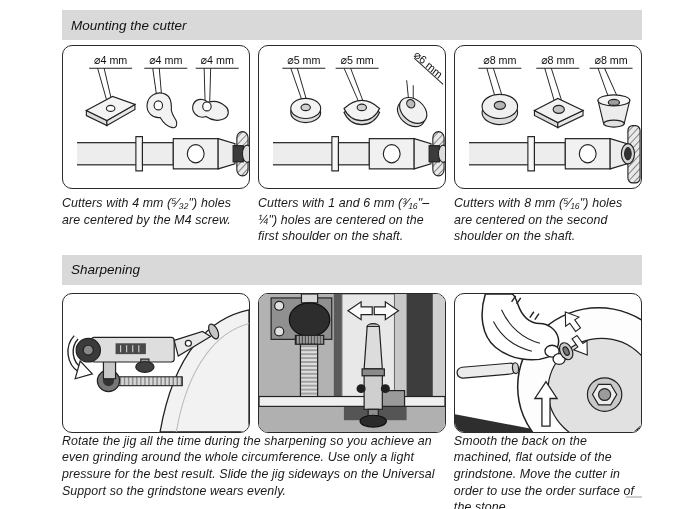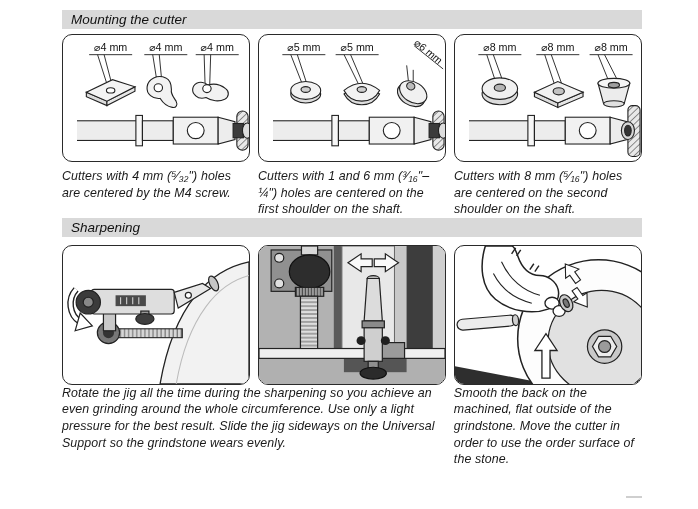--- a/index.html
+++ b/index.html
@@ -3,32 +3,32 @@
 <meta charset="utf-8">
 <style>
   html,body { margin:0; padding:0; background:#ffffff; }
   .page {
     position:relative; width:698px; height:509px; background:#ffffff;
     font-family:"Liberation Sans","DejaVu Sans",sans-serif; color:#1a1a1a;
     overflow:hidden;
   }
   .content { position:absolute; left:62px; top:10px; width:580px; }
   .section-bar {
-    background:#d9d9d9; height:19px; display:flex; align-items:center;
+    background:#d9d9d9; height:30px; display:flex; align-items:center;
     padding-left:9px; box-sizing:border-box;
     font-style:italic; font-size:13.5px; color:#111;
   }
   .panel-row { display:flex; gap:8px; }
   .row1 { margin-top:5px; }
   .row2 { margin-top:8px; }
   .panel {
     flex:1; border:1.6px solid #2a2a2a; border-radius:10px;
     overflow:hidden; background:#fff; box-sizing:border-box;
   }
-  .panel.h1 { height:128px;padding-left:14px; }
+  .panel.h1 { height:144px;padding-left:14px; }
   .panel.h2 { height:140px; }
   .panel svg { display:block; width:100%; height:100%; }
   .caption-row { display:flex; gap:8px; margin-top:6px; }
   .caption-row2 { display:flex; gap:8px; }
   .caption {
     margin:0; flex:1; font-style:italic; font-size:12.4px;
     line-height:16.6px; color:#1a1a1a; letter-spacing:0.1px;
   }
   .caption.wide { flex:2.04; }
   .svg-label { font-family:"Liberation Sans","DejaVu Sans",sans-serif; font-size:11.5px; fill:#111; }
@@ -197,21 +197,21 @@
         </svg>
       </div>
     </div>
 
     <div class="caption-row">
       <p class="caption">Cutters with 4 mm (⁵⁄₃₂") holes are centered by the M4 screw.</p>
       <p class="caption">Cutters with 1 and 6 mm (³⁄₁₆"–¼") holes are centered on the first shoulder on the shaft.</p>
       <p class="caption">Cutters with 8 mm (⁵⁄₁₆") holes are centered on the second shoulder on the shaft.</p>
     </div>
 
-    <div class="section-bar" style="">
+    <div class="section-bar" style="margin-top:10px">
       <span>Sharpening</span>
     </div>
 
     <div class="panel-row row2">
 
       <div class="panel h2">
         <svg viewBox="0 0 184 140" preserveAspectRatio="none">
           <g>
             <path d="M184,16 C146,24 110,58 96,140 L184,140 Z" fill="#f2f2f2" stroke="#222" stroke-width="1.3"></path>
             <path d="M184,30 C154,38 124,70 112,140" fill="none" stroke="#bbb" stroke-width="1"></path>

